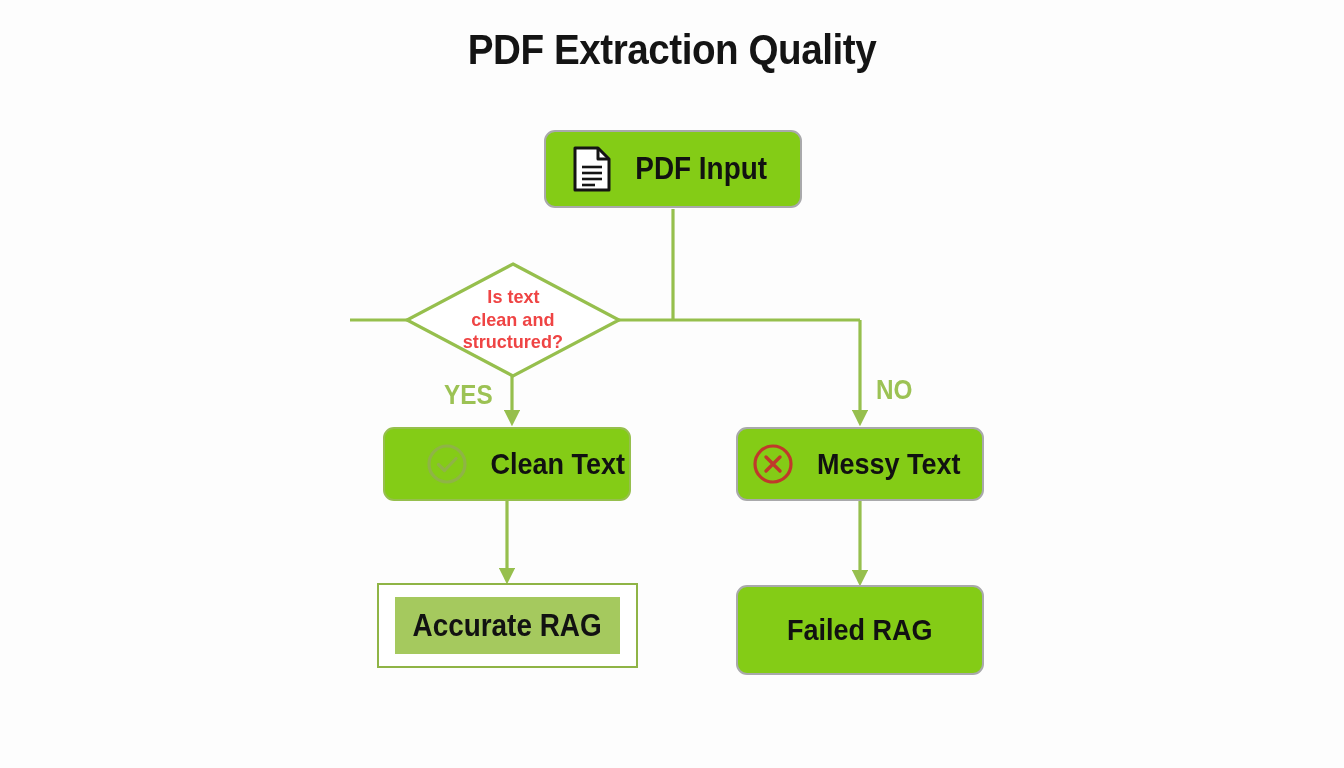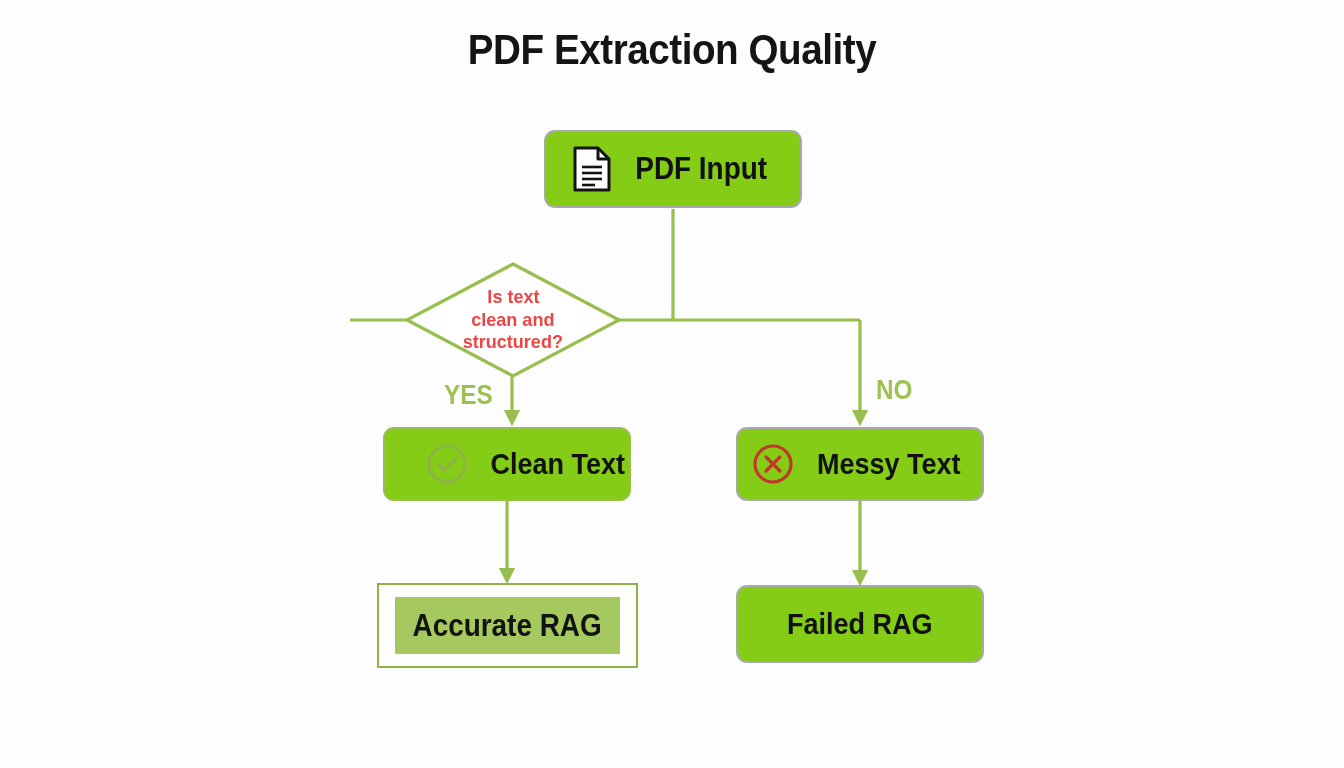--- a/index.html
+++ b/index.html
@@ -91,21 +91,21 @@
     border: 2px solid #a9a9ab;
     border-radius: 11px;
     gap: 14px;
     font-size: 30px;
   }
   
   .node-failed {
     left: 736px;
     top: 585px;
     width: 248px;
-    height: 78px;
+    height: 90px;
     border: 2px solid #a9a9ab;
     border-radius: 11px;
     font-size: 30px;
   }
   
   .node-accurate {
     left: 377px;
     top: 583px;
     width: 261px;
     height: 85px;

